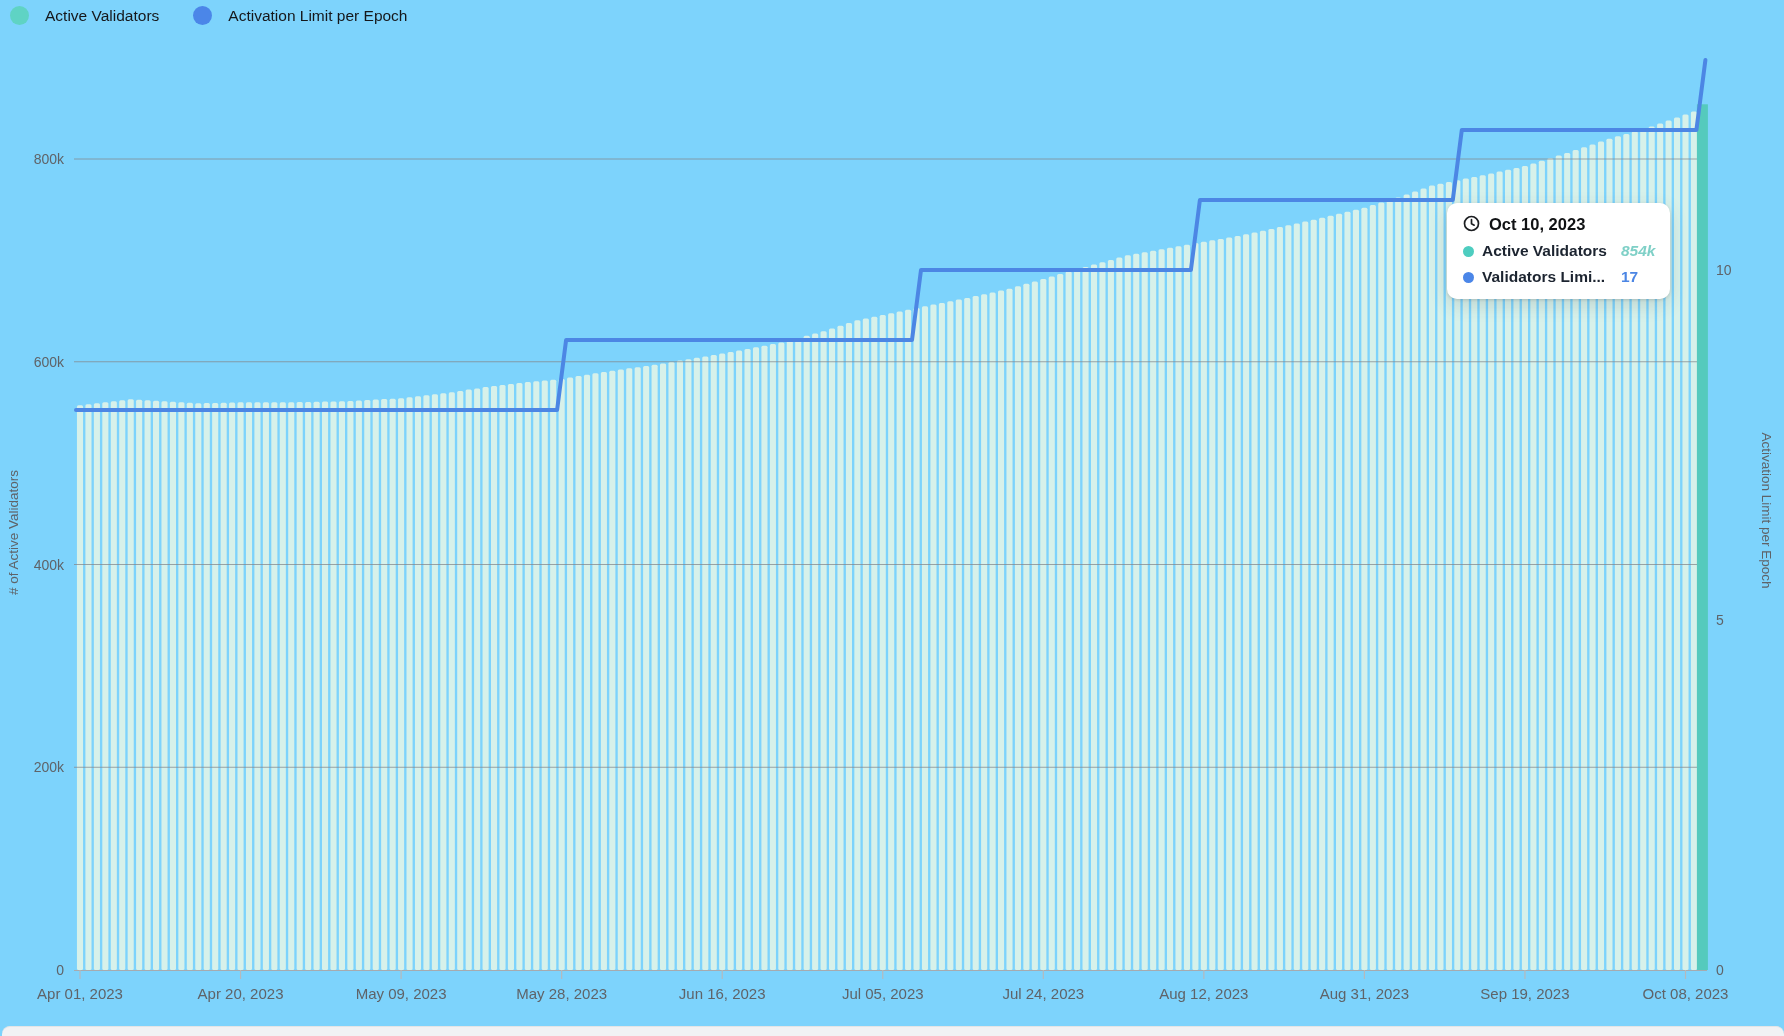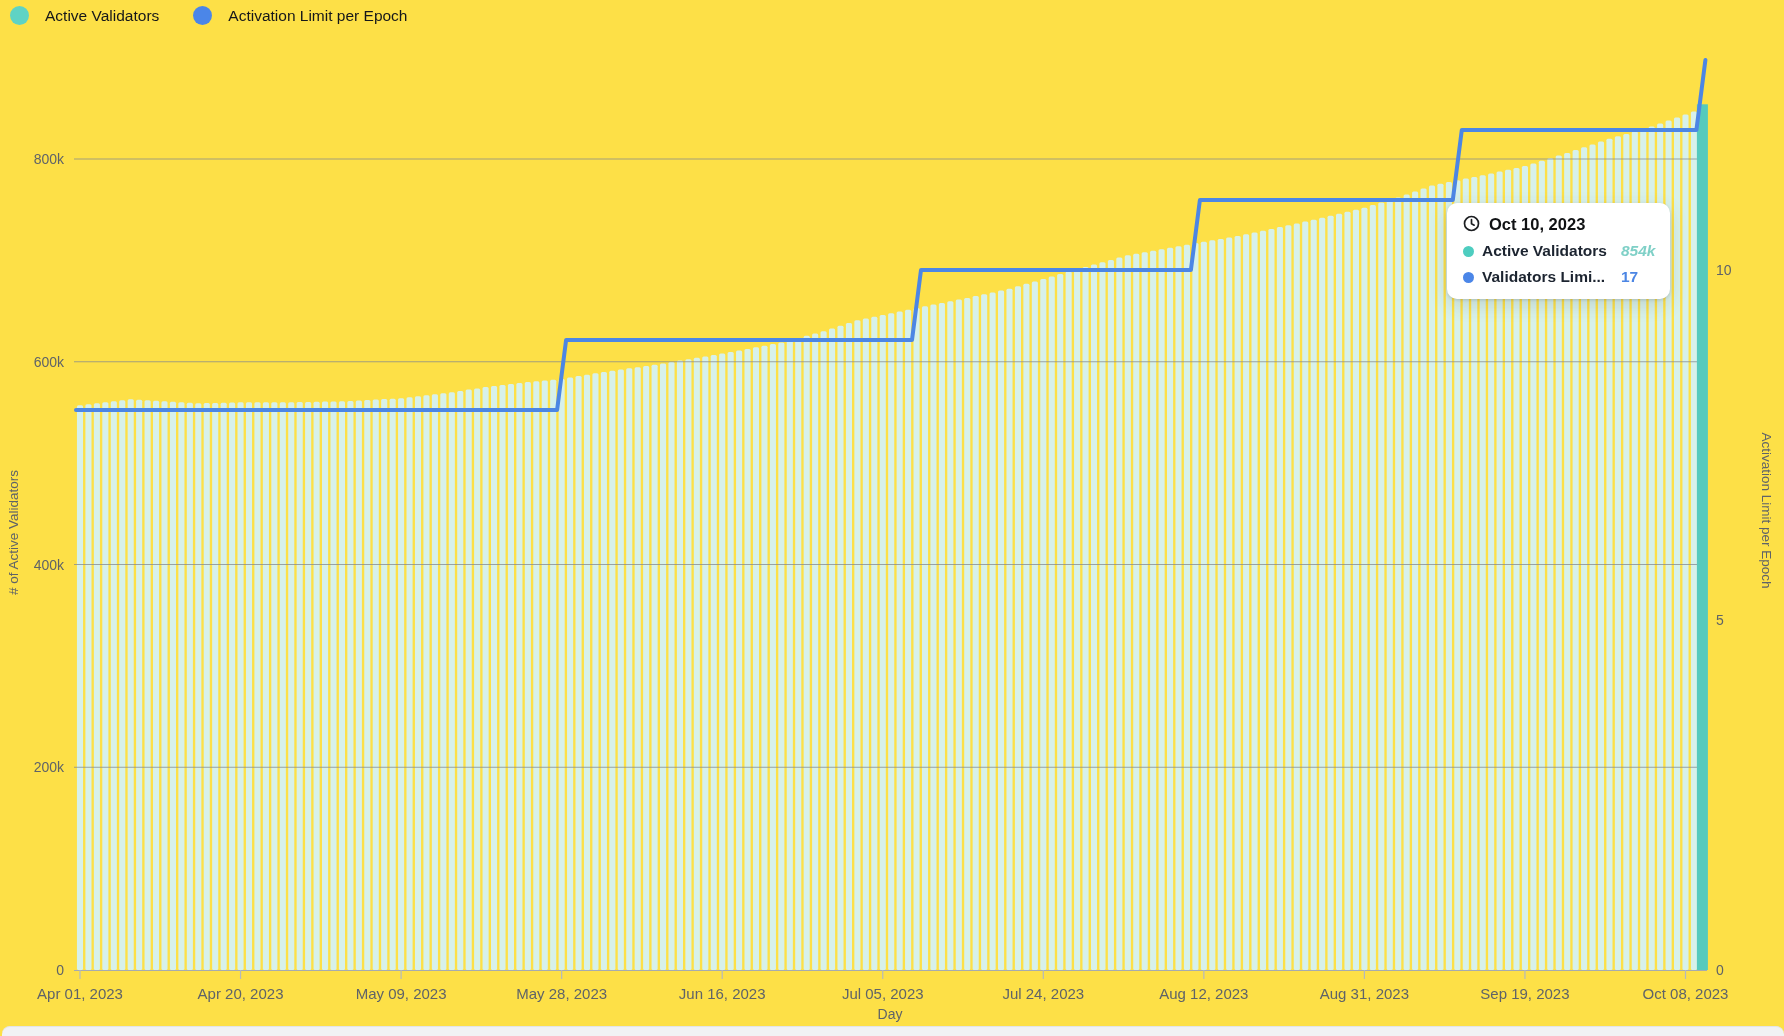--- a/index.html
+++ b/index.html
@@ -1,16 +1,16 @@
 <!DOCTYPE html>
 <html><head>
 <meta charset="utf-8">
 <style>
   html,body{margin:0;padding:0;background:#fff;}
-  .stage{position:relative;width:1784px;height:1036px;background:#fde047;overflow:hidden;
+  .stage{position:relative;width:1784px;height:1036px;background:#7dd3fc;overflow:hidden;
          font-family:"Liberation Sans", sans-serif;}
   .legend{position:absolute;top:6px;left:10px;display:flex;align-items:center;gap:34px;}
   .legend-item{display:flex;align-items:center;gap:16px;cursor:pointer;}
   .legend-dot{width:19px;height:19px;border-radius:50%;}
   .legend-label{font-size:15.5px;color:#15171a;}
   #chart-svg{position:absolute;left:0;top:0;}
   .axis-title{position:absolute;font-size:13.5px;color:#5f6368;white-space:nowrap;}
   .axis-title-left{left:-72px;top:525px;width:170px;text-align:center;transform:rotate(-90deg);}
   .axis-title-right{left:1681px;top:503px;width:170px;text-align:center;transform:rotate(90deg);}
   .axis-title-x{left:74px;top:1006px;width:1632px;text-align:center;font-size:14px;}
@@ -269,21 +269,20 @@
       <text x="64" y="569.5" text-anchor="end" font-size="14" fill="#5f6368">400k</text>
       <text x="64" y="366.75" text-anchor="end" font-size="14" fill="#5f6368">600k</text>
       <text x="64" y="164" text-anchor="end" font-size="14" fill="#5f6368">800k</text>
       <text x="1716" y="975" text-anchor="start" font-size="14" fill="#5f6368">0</text>
       <text x="1716" y="625" text-anchor="start" font-size="14" fill="#5f6368">5</text>
       <text x="1716" y="275" text-anchor="start" font-size="14" fill="#5f6368">10</text>
     </svg>
 
   <div class="axis-title axis-title-left"># of Active Validators</div>
   <div class="axis-title axis-title-right">Activation Limit per Epoch</div>
-  <div class="axis-title axis-title-x">Day</div>
 
   <div class="tooltip">
     <div class="tooltip-title">
       <svg width="17" height="17" viewBox="0 0 17 17">
         <circle cx="8.5" cy="8.5" r="7" fill="none" stroke="#1c1e21" stroke-width="1.7"></circle>
         <path d="M8.5 4.7 V8.8 L11.2 10.2" fill="none" stroke="#1c1e21" stroke-width="1.7" stroke-linecap="round" stroke-linejoin="round"></path>
       </svg>
       <span>Oct 10, 2023</span>
     </div>
     <div class="tooltip-row">

